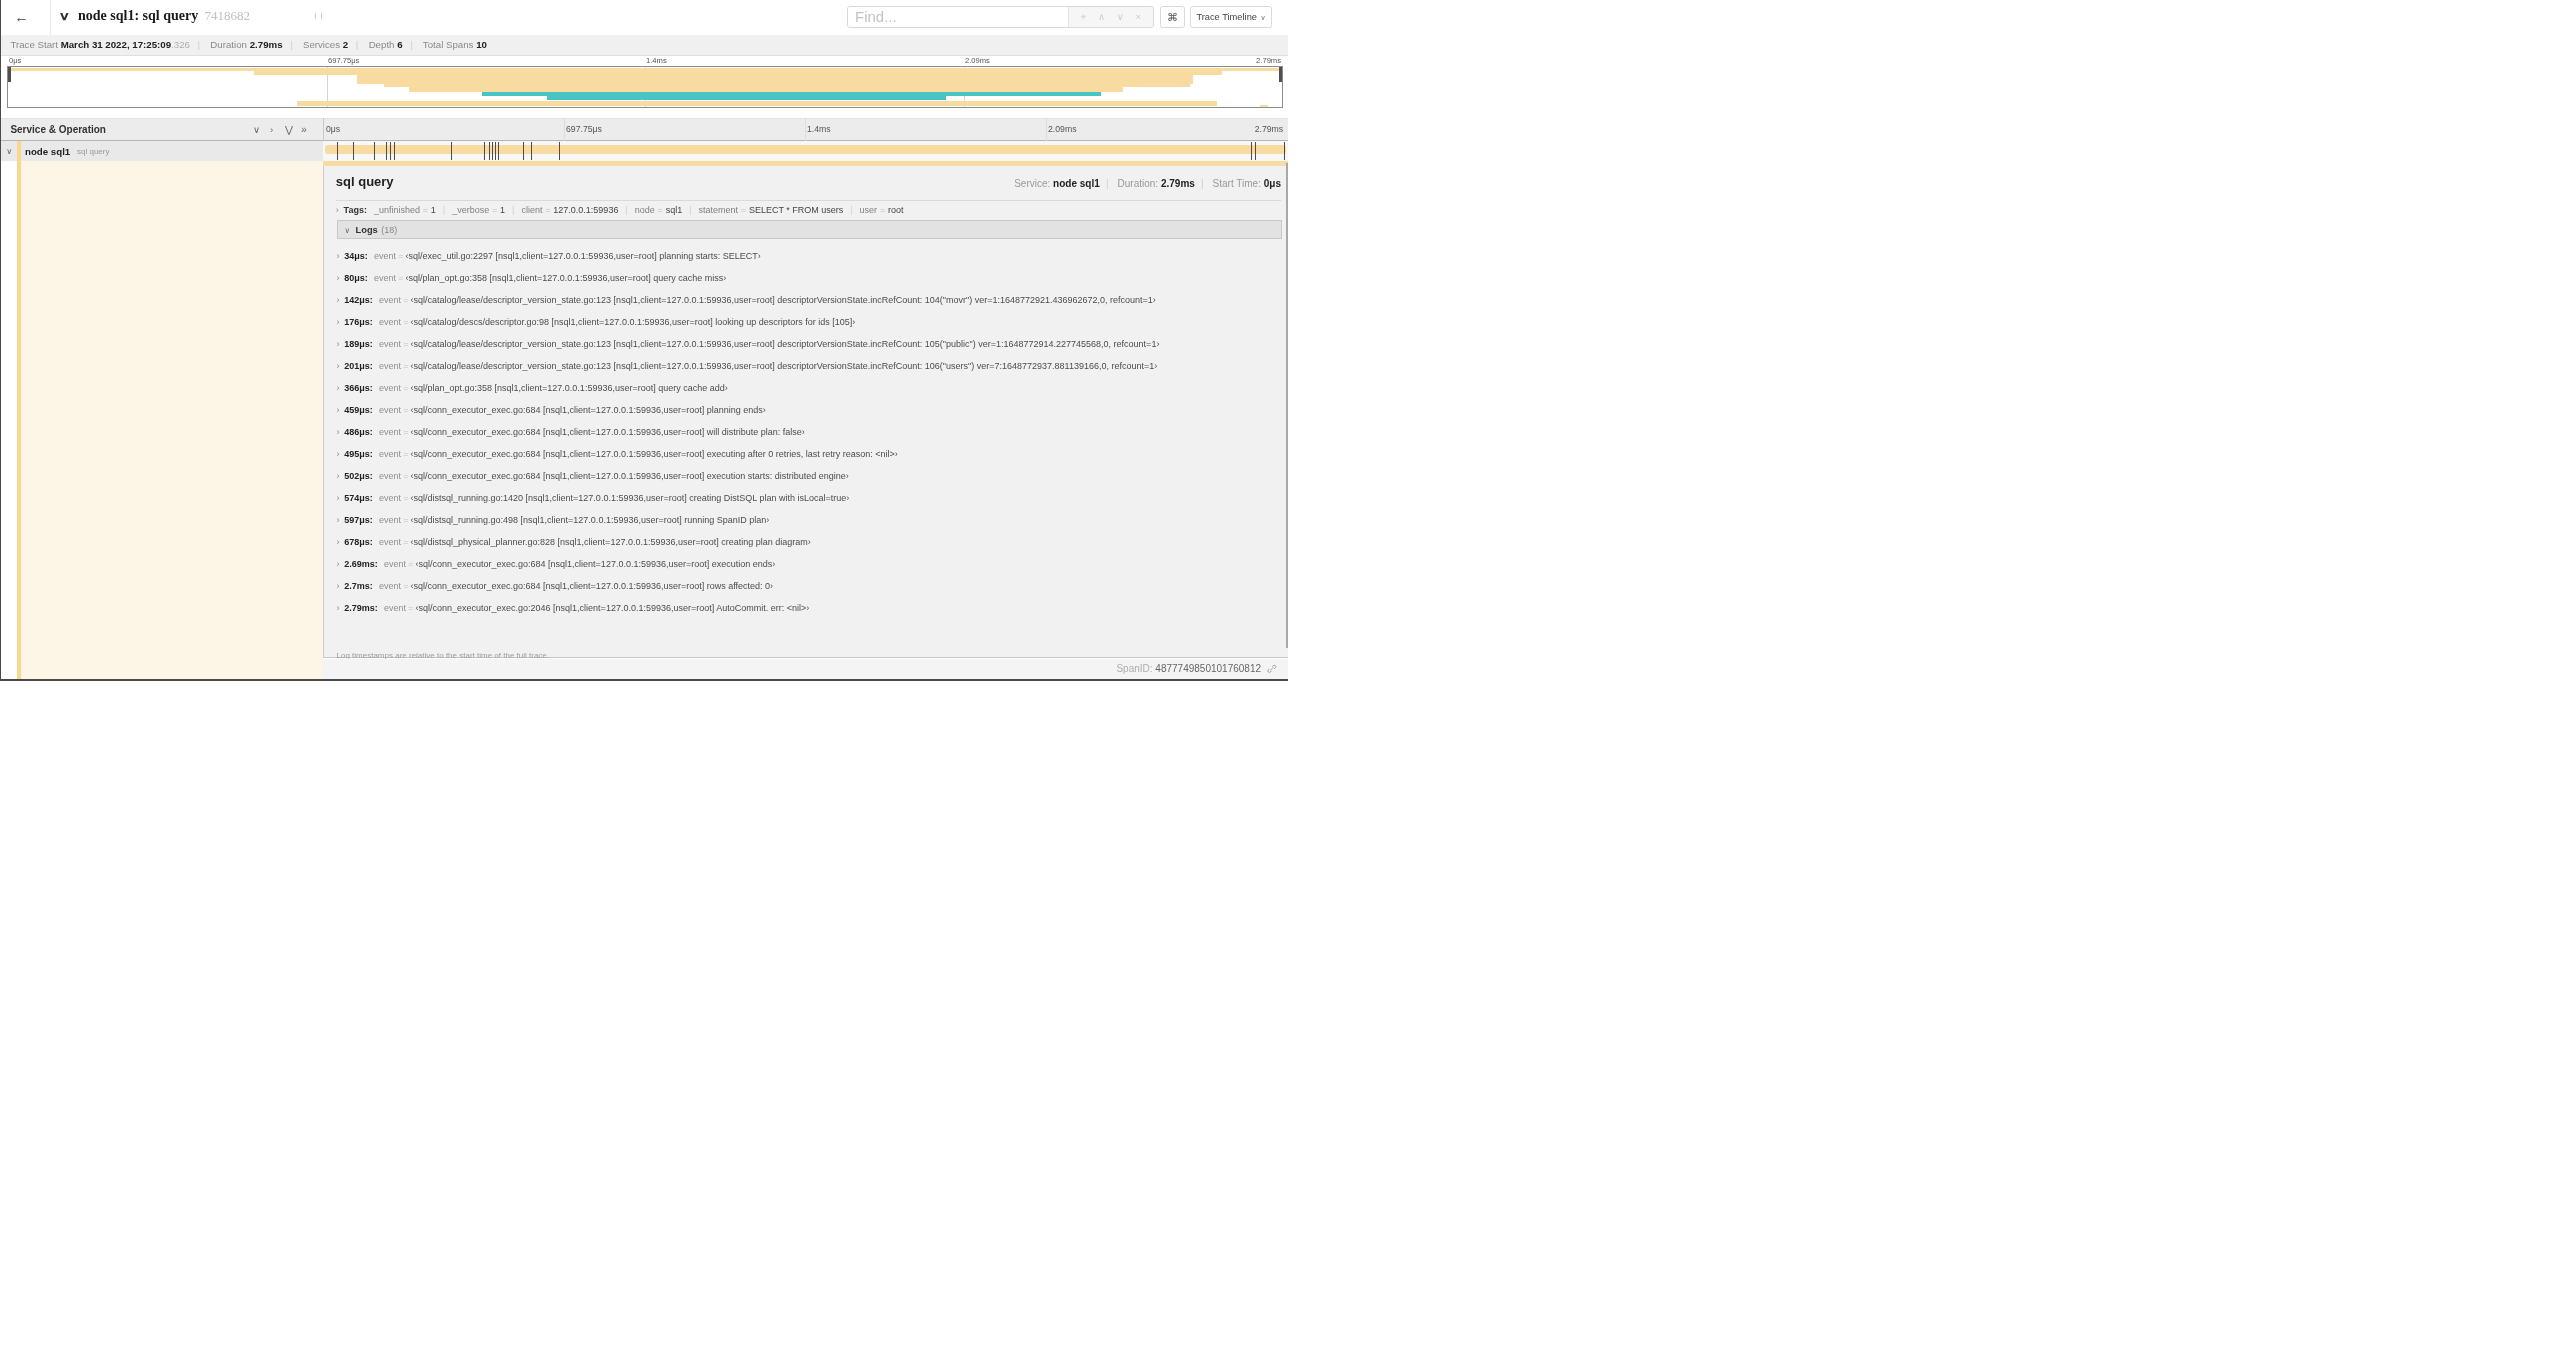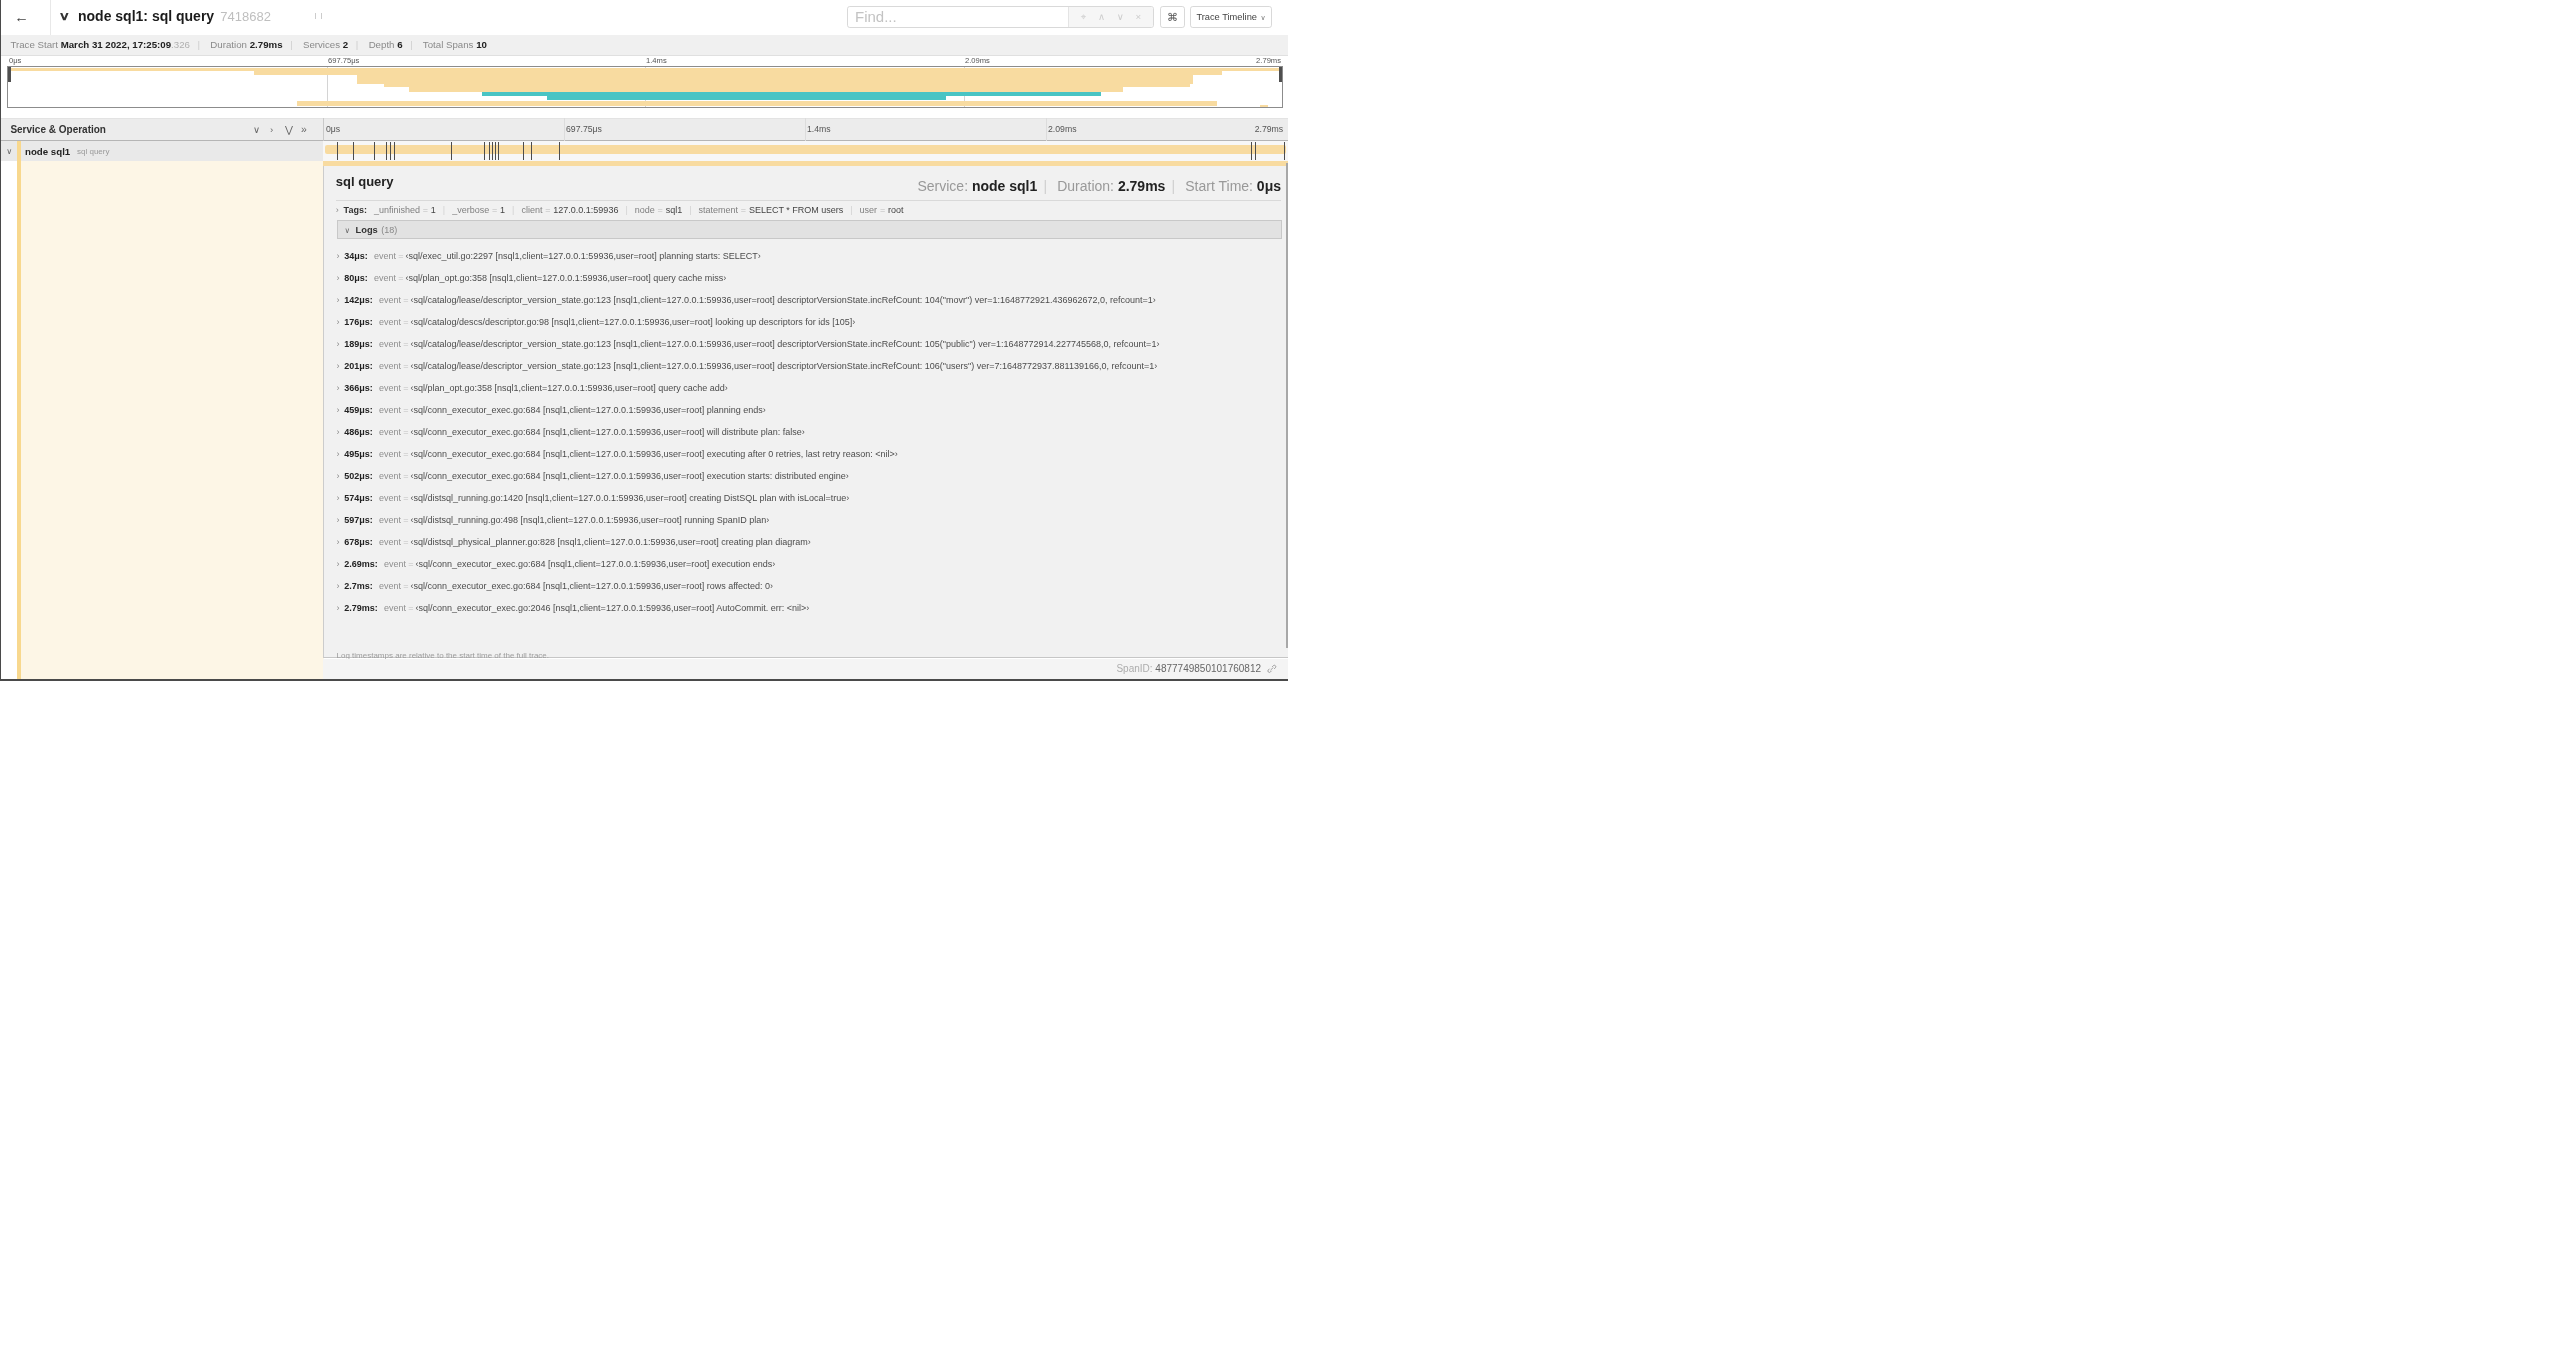--- a/index.html
+++ b/index.html
@@ -4,21 +4,21 @@
 <style>
   html,body{margin:0;padding:0;background:#fff;}
   #app{position:relative;width:1288px;height:681px;background:#fff;
        font-family:"Liberation Sans",sans-serif;color:#222;overflow:hidden;}
   
   #hdr{position:absolute;left:0;top:0;width:1288px;height:35px;background:#fff;}
   #back-btn{position:absolute;left:11px;top:7px;width:21px;height:21px;font-size:14.5px;color:#444;
             text-align:center;line-height:21px;cursor:pointer;}
   #hdr-sep{position:absolute;left:50px;top:0;width:0.7px;height:35px;background:#e8e8e8;}
   #title-chevron{position:absolute;left:60px;top:9px;font-size:11.8px;font-weight:700;color:#333;transform:scaleX(1.35);}
-  #page-title{position:absolute;left:78px;top:7.6px;font-size:14px;font-weight:700;color:#1b1b1b;white-space:nowrap;}
+  #page-title{position:absolute;left:78px;top:7.6px;font-size:14px;font-weight:700;color:#1b1b1b;white-space:nowrap;font-family:Liberation Serif, serif;}
   #trace-id{font-weight:400;color:#bfbfbf;font-size:13px;margin-left:6.2px;}
   #find-wrap{position:absolute;left:847px;top:6.2px;width:307px;height:21.5px;border:0.7px solid #d9d9d9;
              border-radius:2.8px;background:#fff;display:flex;box-sizing:border-box;}
   #find-input{flex:1 1 auto;border:none;outline:none;background:transparent;padding:0 7px;font-size:15px;
               font-family:"Liberation Sans",sans-serif;color:#444;}
   #find-input::placeholder{color:#c3c3c3;}
   #find-btns{flex:0 0 84px;background:#f6f6f6;border-left:0.7px solid #e4e4e4;display:flex;align-items:center;
              justify-content:space-evenly;border-radius:0 2.1px 2.1px 0;}
   #find-btns span{color:#cdcdcd;font-size:9.7px;cursor:pointer;}
   .sq-btn{position:absolute;top:6.2px;height:21.5px;border:0.7px solid #d9d9d9;border-radius:2.8px;background:#fff;
@@ -59,21 +59,21 @@
   #span-ticks div{position:absolute;top:0;width:0.7px;height:18px;background:#4d4d4d;}
   
   #detail-strip-bar{position:absolute;left:323px;top:161px;width:965px;height:4.8px;background:var(--tan);}
   #name-gutter{position:absolute;left:0;top:161px;width:17.3px;height:519px;background:#fff;}
   #cream-col{position:absolute;left:21px;top:161px;width:303px;height:519px;background:var(--cream);}
   #svc-stripe{position:absolute;left:17.3px;top:141px;width:3.5px;height:539px;background:var(--tan_stripe);}
   
   #detail{position:absolute;left:323px;top:166px;width:965px;height:492px;background:#f1f1f1;
           border-left:0.7px solid #ccc;border-bottom:0.7px solid #c6c6c6;box-sizing:border-box;}
   #detail-title{position:absolute;left:11.8px;top:8.3px;font-size:13px;font-weight:700;color:#222;}
-  #detail-meta{position:absolute;right:7px;top:11.8px;font-size:14px;color:#999;white-space:nowrap;}
+  #detail-meta{position:absolute;right:7px;top:11.8px;font-size:10px;color:#999;white-space:nowrap;}
   #detail-meta b{color:#222;}
   #detail-meta .sep{color:#cfcfcf;margin:0 6.2px;}
   #detail-hr{position:absolute;left:11.8px;right:7px;top:34px;height:0.7px;background:#d9d9d9;}
   #tags-row{position:absolute;left:11.8px;top:39px;font-size:9px;color:#444;white-space:nowrap;}
   #tags-row .chev,#log-rows .chev{color:#888;font-size:9px;margin-right:4.8px;}
   #tags-row b{color:#333;margin-right:7px;}
   .tag-key{color:#808080;}
   .tag-eq{color:#bdbdbd;padding:0 2.8px;}
   .tag-val{color:#444;}
   .tag-sep{color:#d2d2d2;margin:0 7px;}

